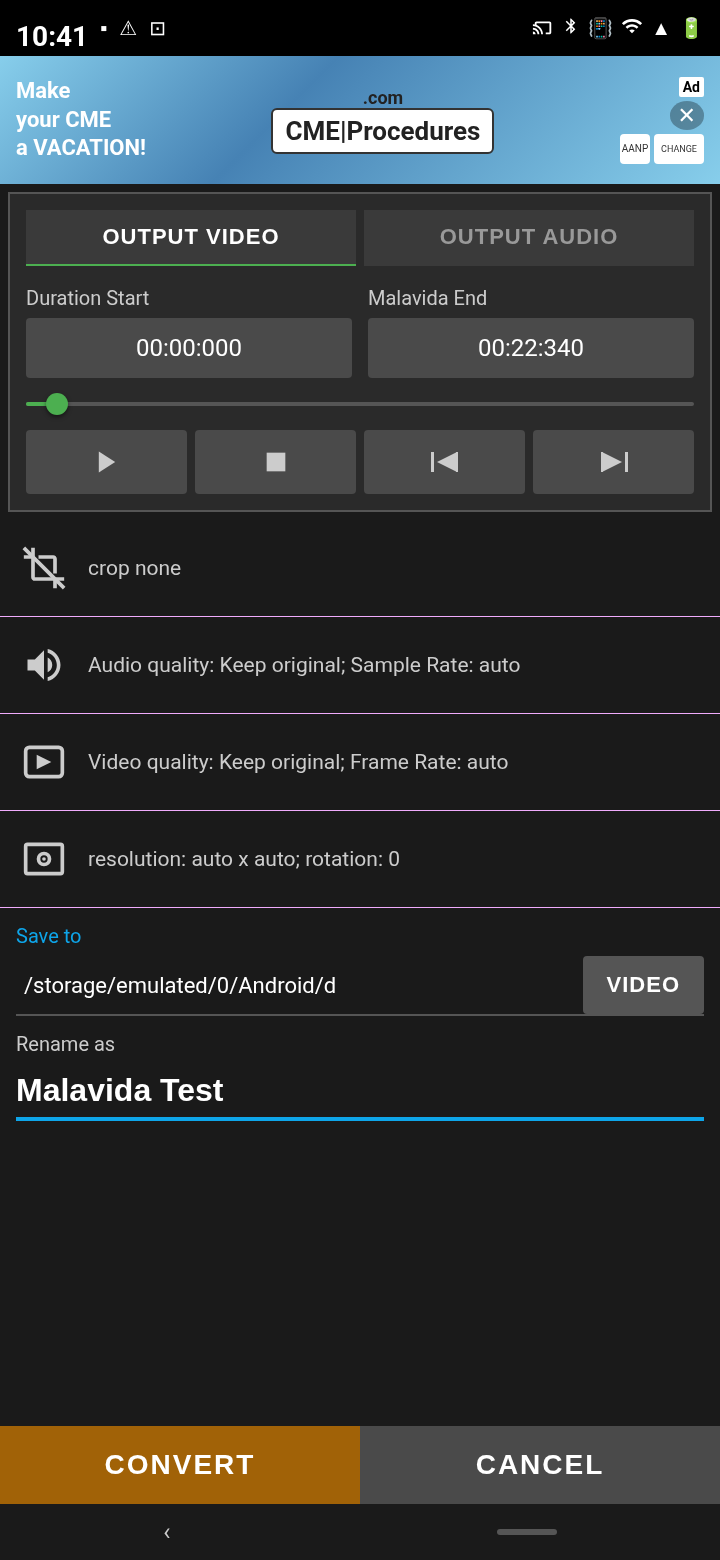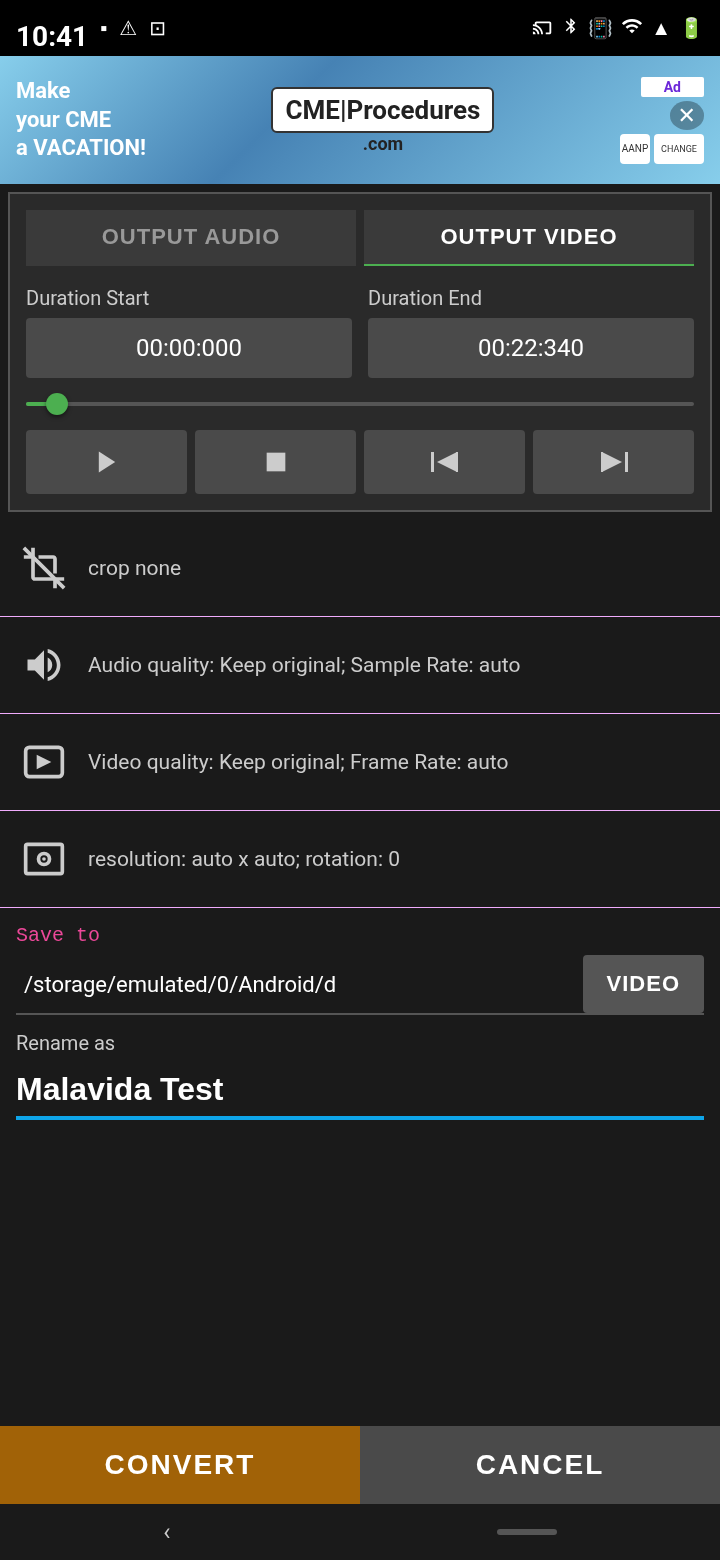--- a/index.html
+++ b/index.html
@@ -184,23 +184,22 @@
       color: #ccc;
       flex: 1;
     }
 
     
     .save-section {
       padding: 16px;
     }
     .section-label {
       font-size: 20px;
-      color: #ec4899;
+      color: #0ea5e9;
       margin-bottom: 8px;
-      font-family: Liberation Mono, monospace;
     }
     .path-row {
       display: flex;
       align-items: center;
       border-bottom: 2px solid #555;
       margin-bottom: 16px;
     }
     .path-text {
       flex: 1;
       font-size: 22px;
@@ -328,54 +327,54 @@
 </div>
 
 <div class="ad-banner">
   <div class="ad-content">
     <div style="color:#fff; font-size:22px; font-weight:bold; line-height:1.3;">
       <span>Make</span><br>
       <span>your CME</span><br>
       <span>a VACATION!</span>
     </div>
     <div style="text-align:center;">
+      <div style="font-size:18px; color:#222; font-weight:bold;">
+        <span>.com</span>
+      </div>
       <div style="font-size:26px; font-weight:bold; color:#222; background:#fff; padding:6px 12px; border-radius:6px; border:2px solid #333;">
         <span>CME|Procedures</span>
       </div>
-      <div style="font-size:18px; color:#222; font-weight:bold;">
-        <span>.com</span>
-      </div>
     </div>
     <div style="display:flex; flex-direction:column; gap:4px; align-items:flex-end;">
-      <div style="font-size:14px; color:#6d28d9; background:#fff; padding:2px 23px; border-radius:2px; font-weight:bold;">Ad</div>
+      <div style="font-size:14px; color:#000000; background:#fff; padding:2px 4px; border-radius:2px; font-weight:bold;">Ad</div>
       <div style="color:#fff; font-size:22px; cursor:pointer; background:rgba(0,0,0,0.3); padding:2px 8px; border-radius:50%;">✕</div>
       <div style="display:flex; gap:4px;">
         <div style="width:30px; height:30px; background:#fff; border-radius:4px; display:flex; align-items:center; justify-content:center; font-size:10px; color:#333;">AANP</div>
         <div style="width:50px; height:30px; background:#fff; border-radius:4px; display:flex; align-items:center; justify-content:center; font-size:9px; color:#333;">CHANGE</div>
       </div>
     </div>
   </div>
 </div>
 
 <div class="scroll-content">
 
   <div class="player-panel">
 
     <div class="tab-row">
+      <button class="tab-btn active">OUTPUT VIDEO</button>
       <button class="tab-btn">OUTPUT AUDIO</button>
-      <button class="tab-btn active">OUTPUT VIDEO</button>
     </div>
 
     <div class="duration-row">
       <div class="duration-col">
         <div class="duration-label">Duration Start</div>
         <div class="duration-value">00:00:000</div>
       </div>
       <div class="duration-col">
-        <div class="duration-label">Duration End</div>
+        <div class="duration-label">Malavida End</div>
         <div class="duration-value">00:22:340</div>
       </div>
     </div>
 
     <div class="slider-container">
       <div class="slider-track">
         <div class="slider-fill"></div>
         <div class="slider-thumb"></div>
       </div>
     </div>

